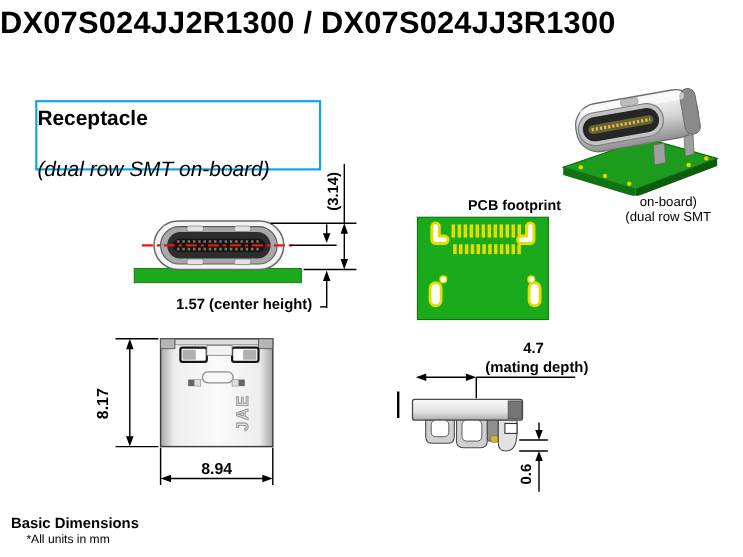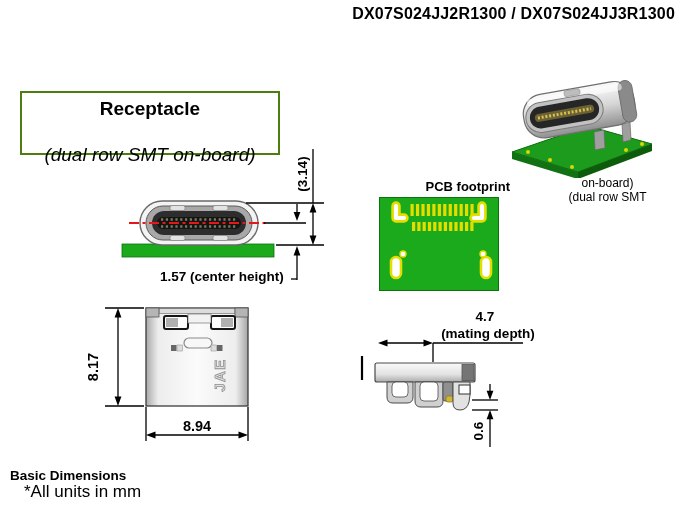--- a/index.html
+++ b/index.html
@@ -1,29 +1,29 @@
 <!DOCTYPE html>
 <html><head>
 <meta charset="utf-8">
 <style>
   html,body{margin:0;padding:0;background:#fff;}
   #slide{
     position:relative;width:675px;height:506px;background:#fff;overflow:hidden;
     font-family:"Liberation Sans","DejaVu Sans",sans-serif;color:#000;
   }
   .abs{position:absolute;}
-  #title{left:0;top:5px;width:675px;text-align:right;font-size:16px;font-weight:700;letter-spacing:.2px;}
-  #receptacle-box{left:20px;top:91px;width:256px;height:57px;border:2px solid #4d7c0f;text-align:center;padding-top:3px;}
+  #title{left:0;top:5px;width:675px;text-align:left;font-size:28px;font-weight:700;letter-spacing:.2px;}
+  #receptacle-box{left:32px;top:91px;width:256px;height:57px;border:2px solid #0ea5e9;padding-top:3px;}
   #receptacle-box .l1{font-size:19px;font-weight:700;line-height:25px;}
   #receptacle-box .l2{font-size:19px;font-style:italic;line-height:25px;margin-top:21px;}
   #pcb-label{left:370px;top:179px;width:140px;text-align:right;font-size:13px;font-weight:700;}
   #photo-caption{left:540px;top:176px;width:135px;text-align:center;font-size:12px;line-height:14px;}
   #footer-left{left:10px;top:468px;}
   #footer-left .l1{font-size:13.5px;font-weight:700;line-height:16px;}
-  #footer-left .l2{font-size:17px;line-height:15px;padding-left:14px;}
+  #footer-left .l2{font-size:11px;line-height:15px;padding-left:14px;}
   #footer-right{left:553px;top:466px;width:120px;font-size:10px;line-height:11.5px;}
   svg text{font-family:"Liberation Sans","DejaVu Sans",sans-serif;}
   .dimtxt{font-size:13.5px;font-weight:700;fill:#000;}
   .dimtxt-lg{font-size:14.5px;font-weight:700;fill:#000;}
   .dimline{stroke:#000;stroke-width:1.3;fill:none;}
   .arr{fill:#000;stroke:none;}
 </style>
 </head>
 <body>
 

